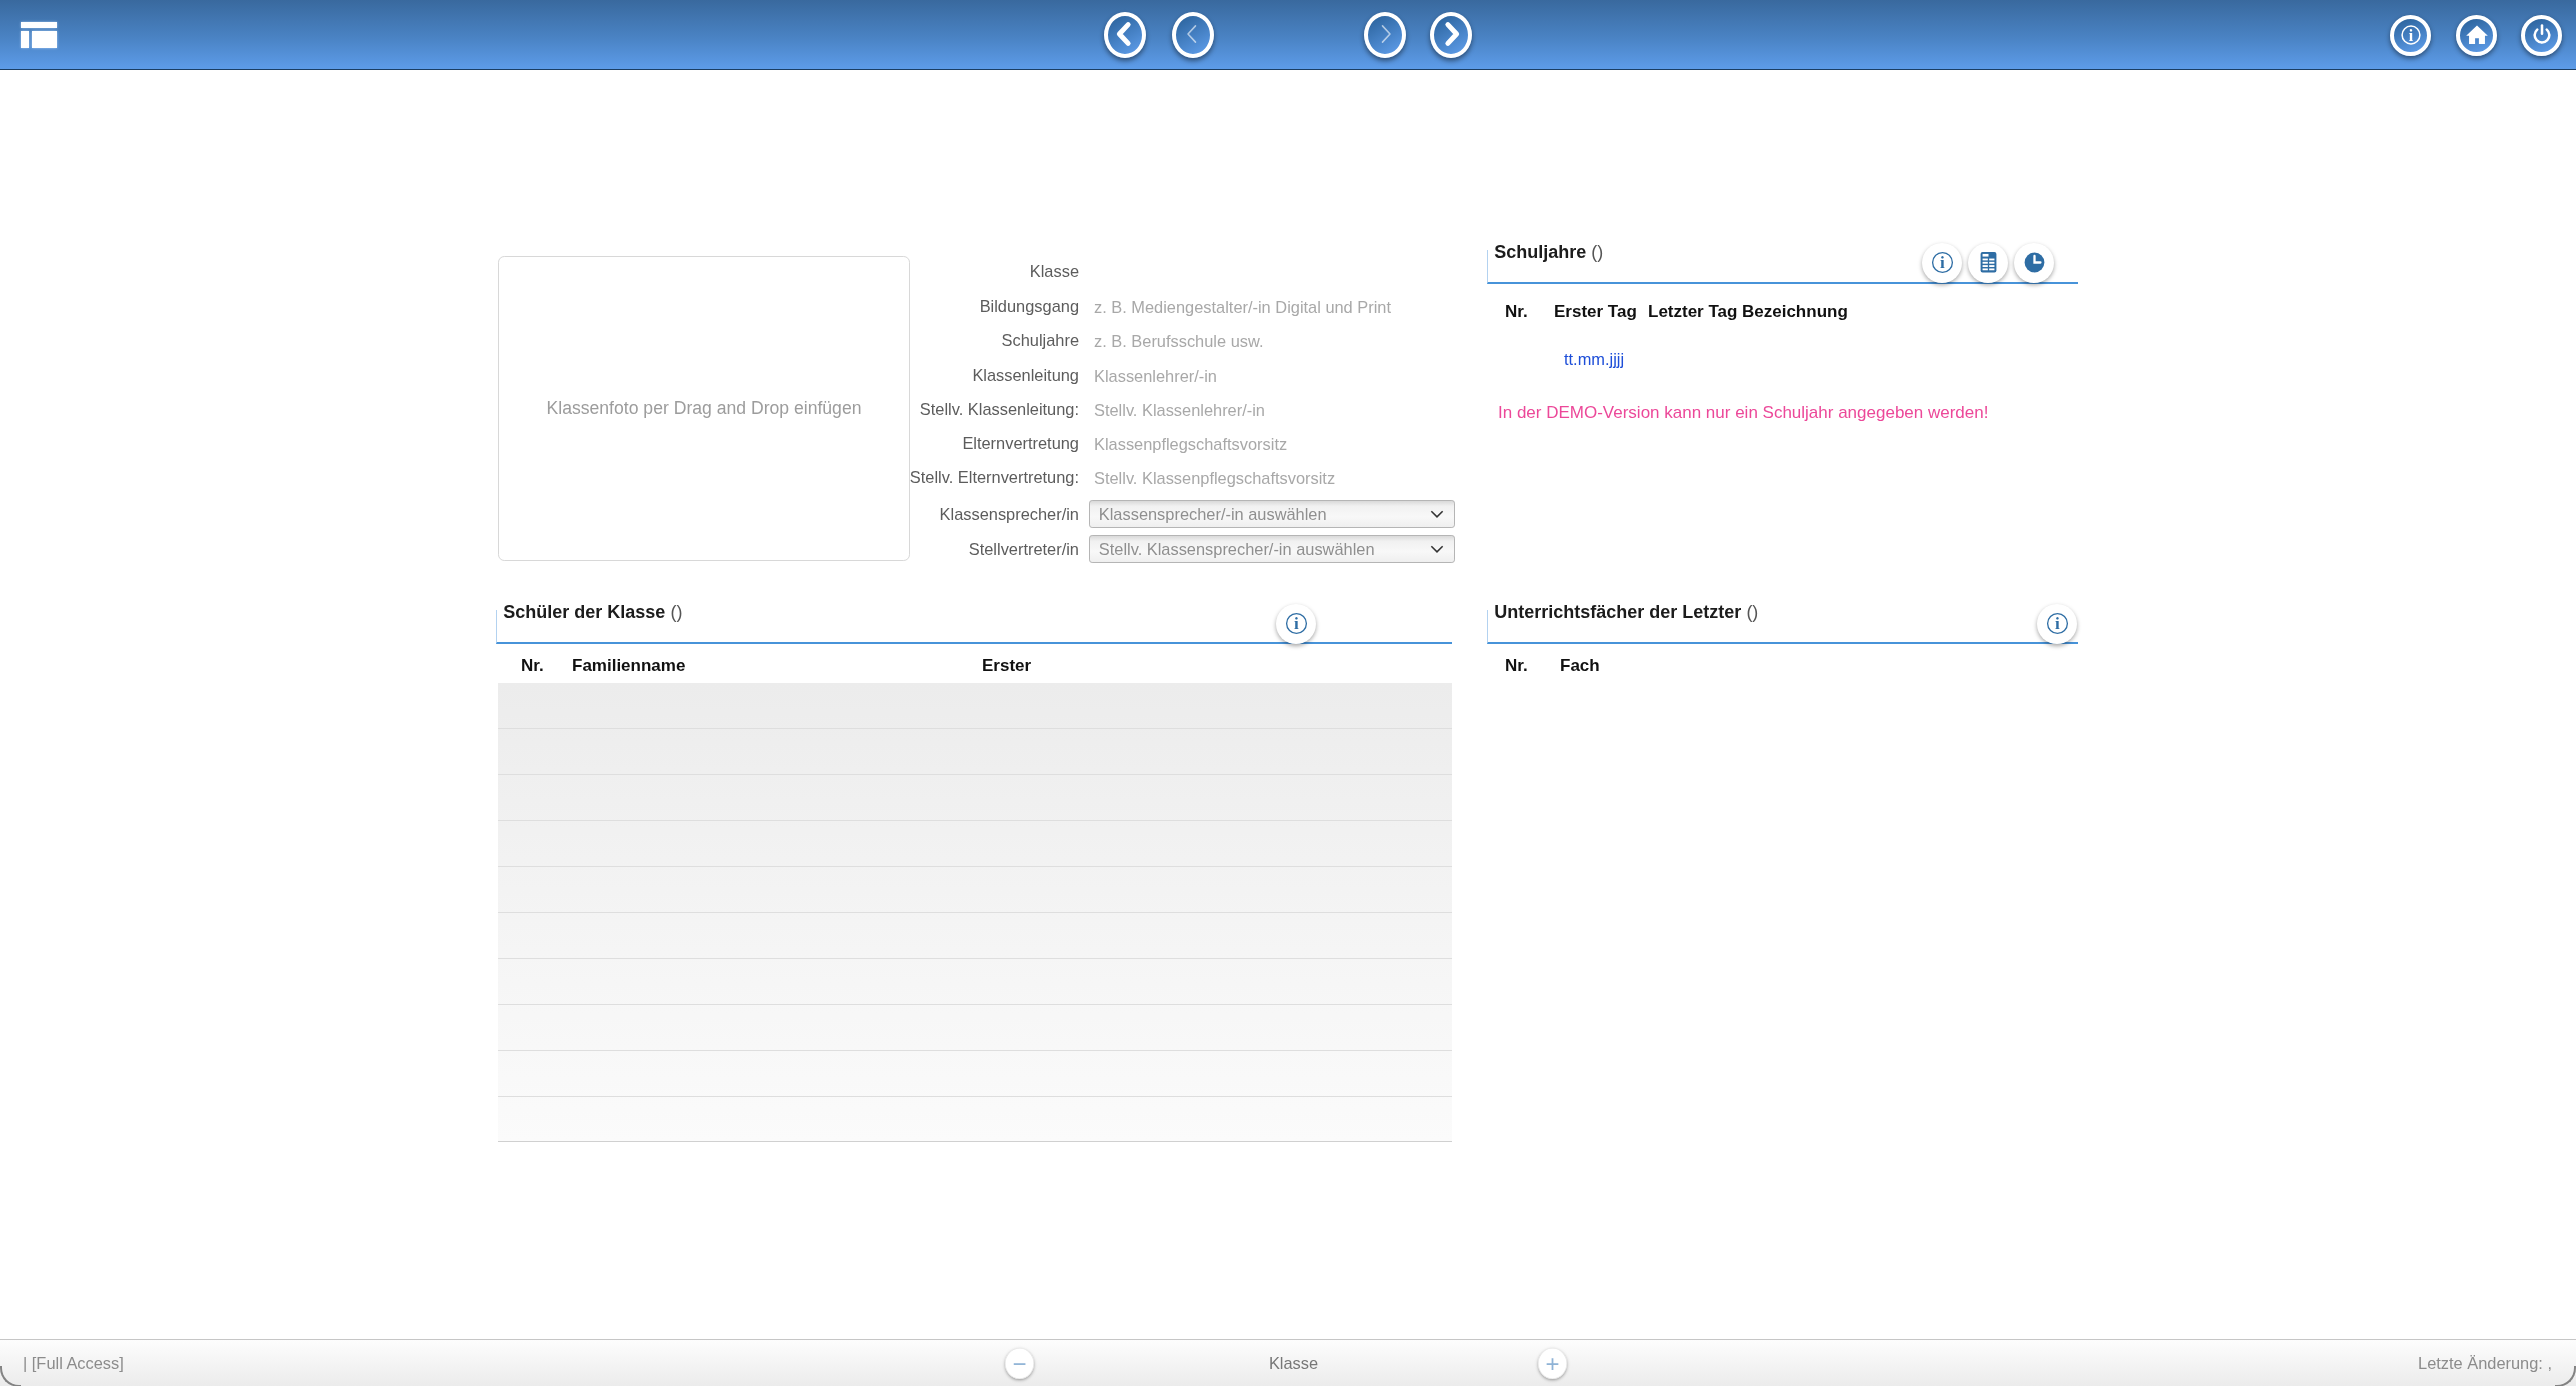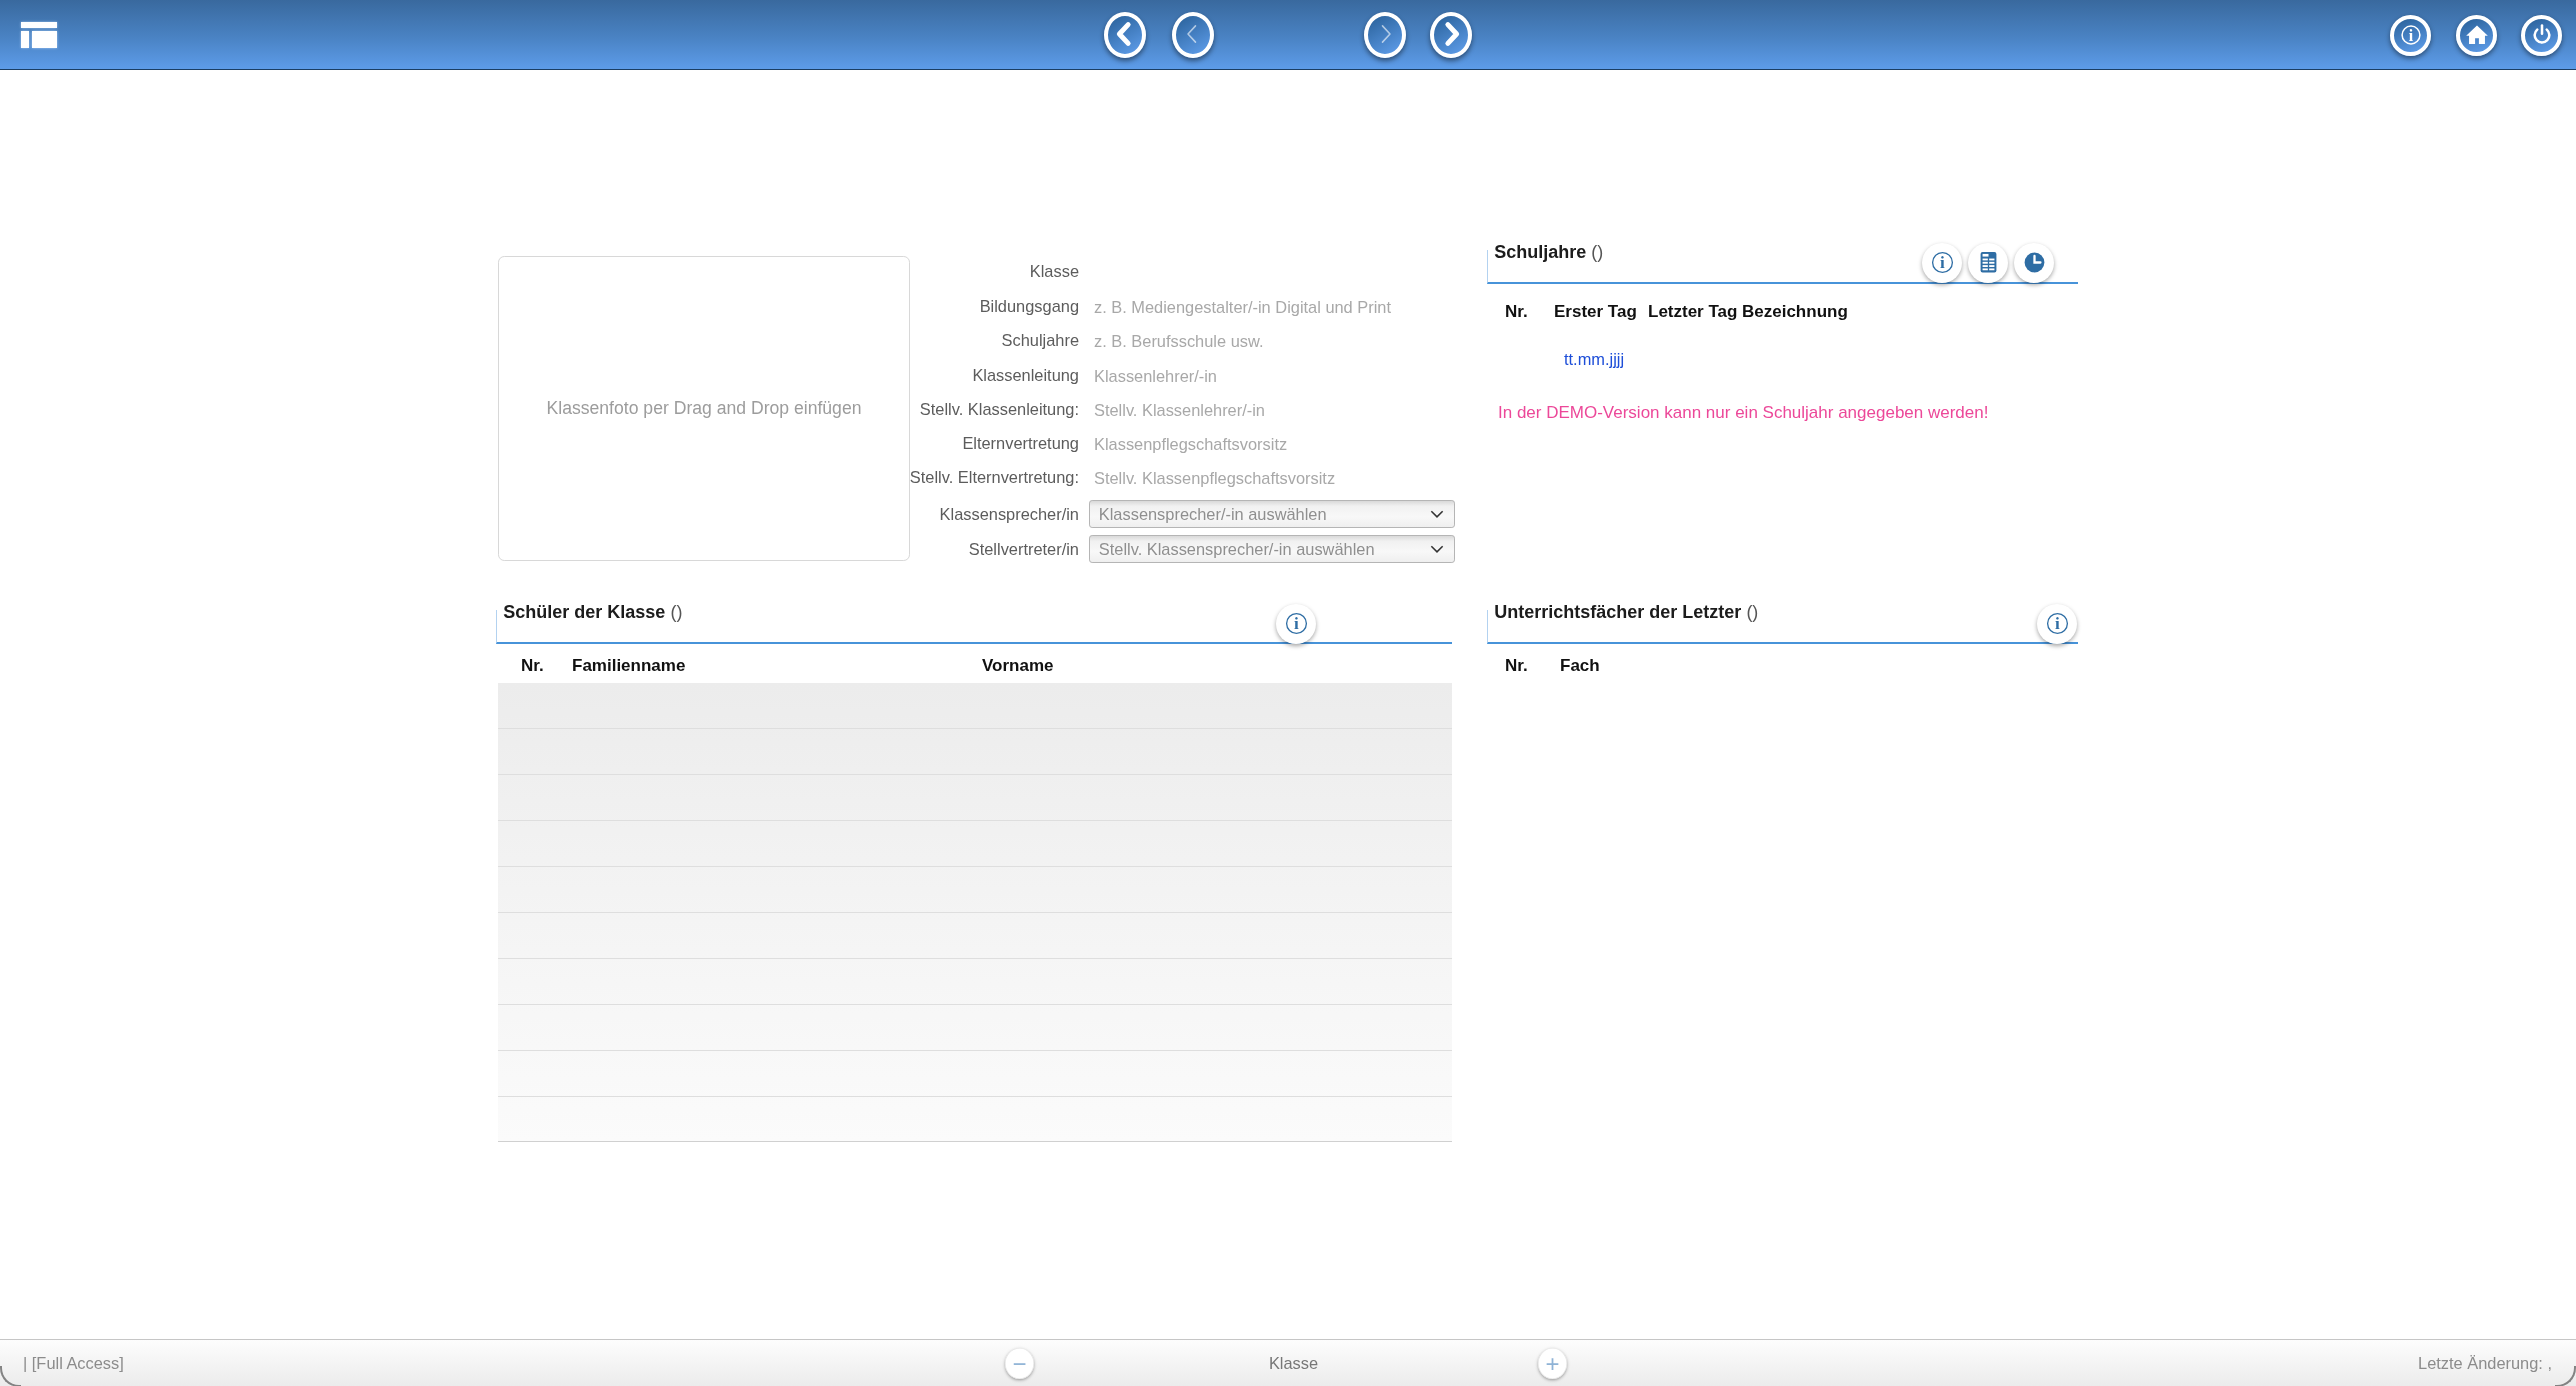--- a/index.html
+++ b/index.html
@@ -243,21 +243,21 @@
   <div class="icon-circle" style="left:1276px;top:604px;">
     <span>
       <svg width="29" height="29" viewBox="0 0 44 44">
         <circle cx="22" cy="22" r="15" fill="none" stroke="#2e6da4" stroke-width="2"></circle>
         <text x="22" y="31" text-anchor="middle" font-family="Liberation Serif,serif" font-weight="bold" font-size="26" fill="#2e6da4">i</text>
       </svg>
     </span>
   </div>
   <span class="th" style="left:521px;top:656px;">Nr.</span>
   <span class="th" style="left:572px;top:656px;">Familienname</span>
-  <span class="th" style="left:982px;top:656px;">Vorname</span>
+  <span class="th" style="left:982px;top:656px;">Erster</span>
   <div class="student-rows"></div>
 
   <div class="panel-head" style="left:1487px;top:610px;width:591px;">
     <span class="panel-title">Unterrichtsfächer der Letzter</span>
     <span class="panel-suffix">()</span>
   </div>
   <div class="icon-circle" style="left:2037px;top:604px;">
     <span>
       <svg width="29" height="29" viewBox="0 0 44 44">
         <circle cx="22" cy="22" r="15" fill="none" stroke="#2e6da4" stroke-width="2"></circle>

